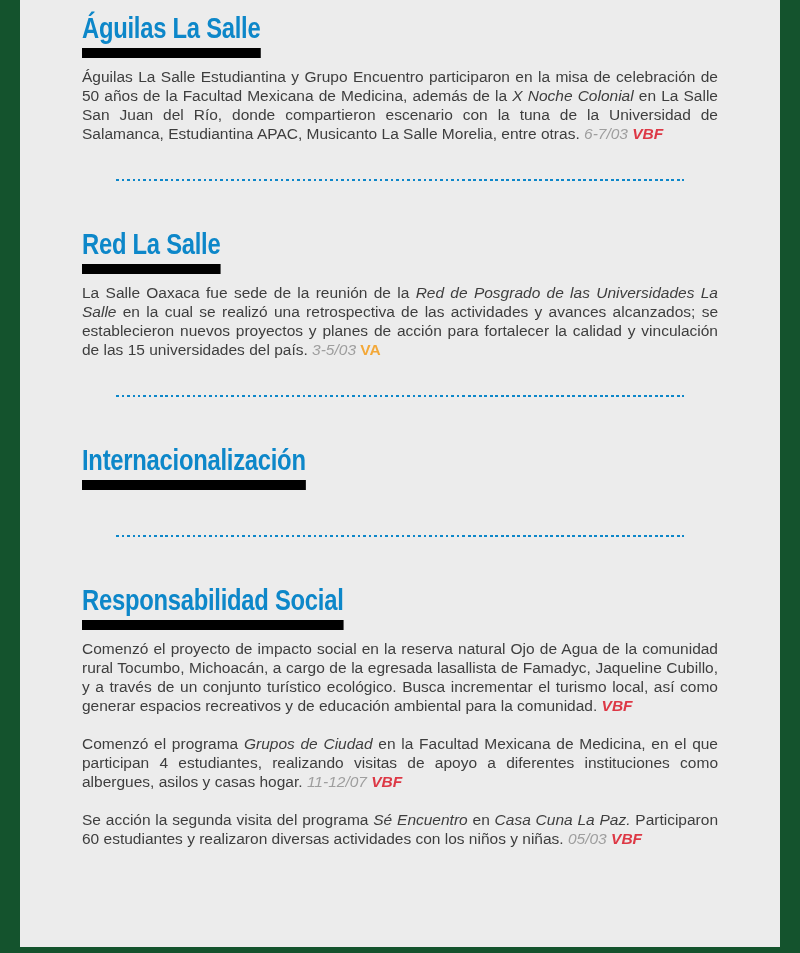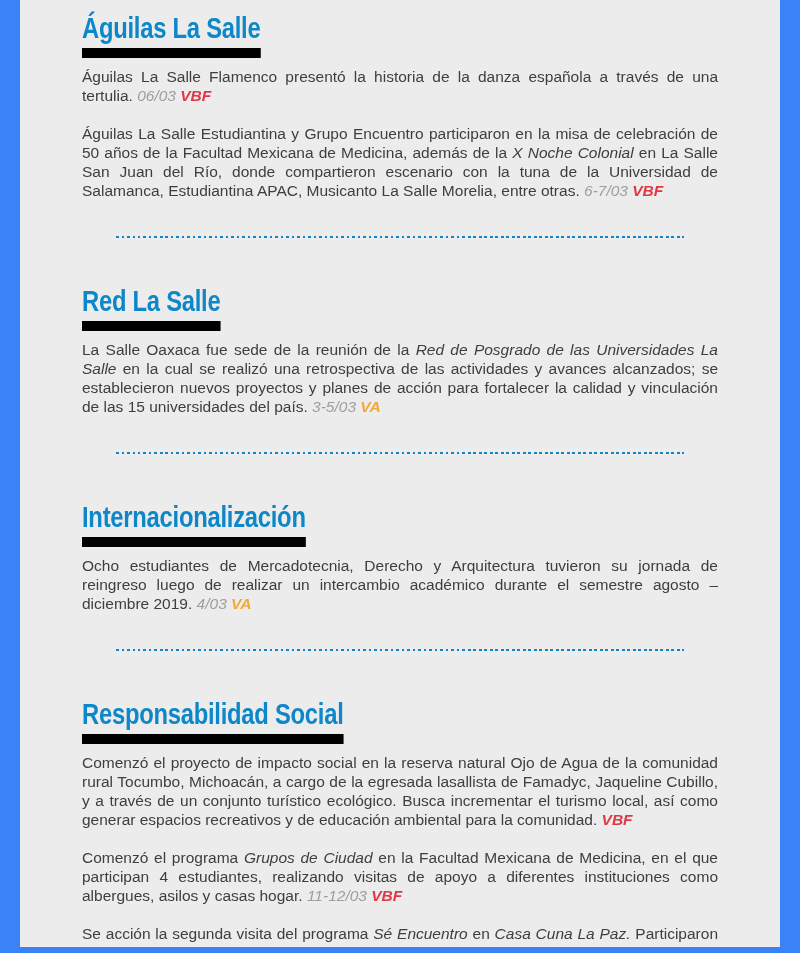--- a/index.html
+++ b/index.html
@@ -1,17 +1,17 @@
 <!DOCTYPE html>
 <html style="--page-bg: #ececec; --heading-blue: #0d87c9; --bar-black: #000000; --body-text: #3e3e3e; --date-gray: #9e9e9e; --initials-red: #dd3845; --initials-orange: #f3a838; --divider-blue: #0d87c9;"><head>
 <meta charset="utf-8">
 <style>
   html,body{margin:0;padding:0;background:#ffffff;}
   .frame{
-    width:800px;height:953px;background:#3b82f6;overflow:hidden;
+    width:800px;height:953px;background:#14532d;overflow:hidden;
     font-family:"Liberation Sans",sans-serif;
   }
   .page{
     margin:0 20px;width:760px;height:947px;box-sizing:border-box;
     background:var(--page-bg,#ececec);
     padding:13px 62px 0 62px;overflow:hidden;
   }
   .section-title{
     display:inline-block;
     margin:0 0 9px 0;
@@ -25,58 +25,56 @@
   .para{
     margin:0 0 19px 0;
     font-size:15.5px;line-height:19px;
     color:var(--body-text,#3e3e3e);
     text-align:justify;
   }
   .rn{color:var(--body-text,#3e3e3e);}
   .ri{font-style:italic;margin-top:40px;}
   .rd{font-style:italic;color:var(--date-gray,#9e9e9e);}
   .rr{font-style:italic;font-weight:700;color:var(--initials-red,#dd3845);}
-  .ro{font-style:italic;font-weight:700;color:var(--initials-orange,#f3a838);}
+  .ro{font-weight:700;color:var(--initials-orange,#f3a838);}
   .divider{
     height:2px;width:568px;margin:36px auto 48px auto;
     background:repeating-linear-gradient(90deg,
       var(--divider-blue,#0d87c9) 0px,var(--divider-blue,#0d87c9) 2.5px,
       transparent 2.5px,transparent 5.5px);
   }
   section{display:block;}
 </style>
 </head>
 <body>
 
 <div class="frame">
   <div class="page">
 
     <section>
       <h2 class="section-title"><span>Águilas La Salle</span></h2>
-      <p class="para"><span class="rn">Águilas La Salle Flamenco presentó la historia de la danza española a través de una tertulia. </span><span class="rd">06/03 </span><span class="rr">VBF</span></p>
       <p class="para"><span class="rn">Águilas La Salle Estudiantina y Grupo Encuentro participaron en la misa de celebración de 50 años de la Facultad Mexicana de Medicina, además de la </span><span class="ri">X Noche Colonial</span><span class="rn"> en La Salle San Juan del Río, donde compartieron escenario con la tuna de la Universidad de Salamanca, Estudiantina APAC, Musicanto La Salle Morelia, entre otras. </span><span class="rd">6-7/03 </span><span class="rr">VBF</span></p>
     </section>
 
     <div class="divider"></div>
 
     <section>
       <h2 class="section-title"><span>Red La Salle</span></h2>
       <p class="para"><span class="rn">La Salle Oaxaca fue sede de la reunión de la </span><span class="ri">Red de Posgrado de las Universidades La Salle</span><span class="rn"> en la cual se realizó una retrospectiva de las actividades y avances alcanzados; se establecieron nuevos proyectos y planes de acción para fortalecer la calidad y vinculación de las 15 universidades del país. </span><span class="rd">3-5/03 </span><span class="ro">VA</span></p>
     </section>
 
     <div class="divider"></div>
 
     <section>
       <h2 class="section-title"><span>Internacionalización</span></h2>
-      <p class="para"><span class="rn">Ocho estudiantes de Mercadotecnia, Derecho y Arquitectura tuvieron su jornada de reingreso luego de realizar un intercambio académico durante el semestre agosto – diciembre 2019. </span><span class="rd">4/03 </span><span class="ro">VA</span></p>
     </section>
 
     <div class="divider"></div>
 
     <section>
       <h2 class="section-title"><span>Responsabilidad Social</span></h2>
       <p class="para"><span class="rn">Comenzó el proyecto de impacto social en la reserva natural Ojo de Agua de la comunidad rural Tocumbo, Michoacán, a cargo de la egresada lasallista de Famadyc, Jaqueline Cubillo, y a través de un conjunto turístico ecológico. Busca incrementar el turismo local, así como generar espacios recreativos y de educación ambiental para la comunidad. </span><span class="rr">VBF</span></p>
-      <p class="para"><span class="rn">Comenzó el programa </span><span class="ri">Grupos de Ciudad</span><span class="rn"> en la Facultad Mexicana de Medicina, en el que participan 4 estudiantes, realizando visitas de apoyo a diferentes instituciones como albergues, asilos y casas hogar. </span><span class="rd">11-12/03 </span><span class="rr">VBF</span></p>
+      <p class="para"><span class="rn">Comenzó el programa </span><span class="ri">Grupos de Ciudad</span><span class="rn"> en la Facultad Mexicana de Medicina, en el que participan 4 estudiantes, realizando visitas de apoyo a diferentes instituciones como albergues, asilos y casas hogar. </span><span class="rd">11-12/07 </span><span class="rr">VBF</span></p>
       <p class="para"><span class="rn">Se acción la segunda visita del programa </span><span class="ri">Sé Encuentro</span><span class="rn"> en </span><span class="ri">Casa Cuna La Paz.</span><span class="rn"> Participaron 60 estudiantes y realizaron diversas actividades con los niños y niñas. </span><span class="rd">05/03 </span><span class="rr">VBF</span></p>
     </section>
 
   </div>
 </div>
 
 </body></html>

